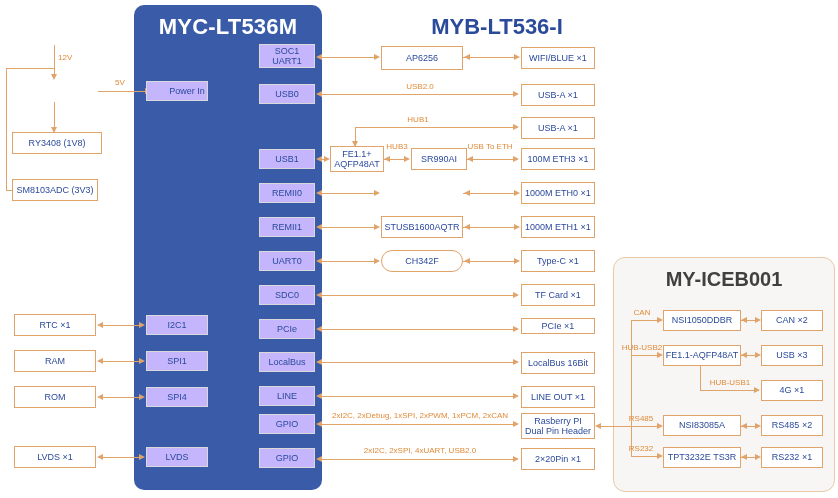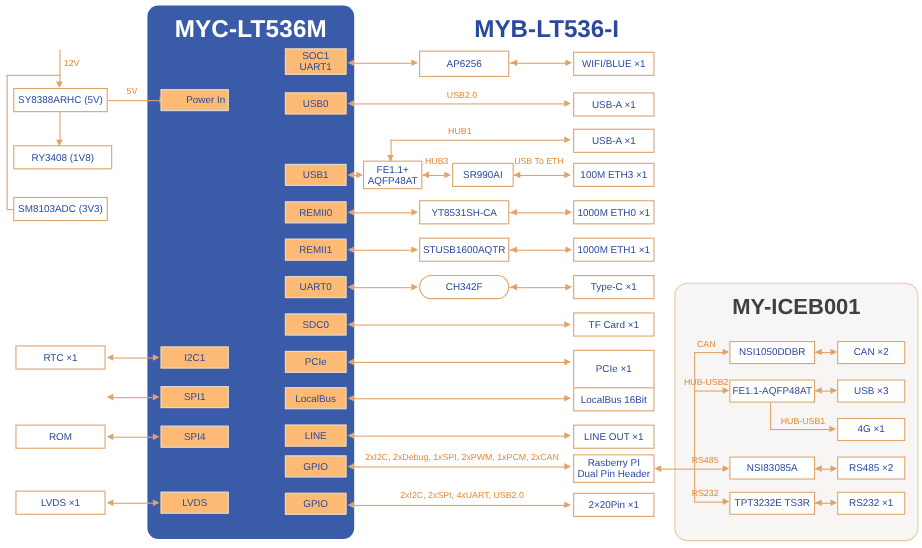--- a/index.html
+++ b/index.html
@@ -32,21 +32,21 @@
   .iceb-title{
     color:#404040;
     font-size:20px;
     font-weight:bold;
     text-align:center;
     white-space:nowrap;
   }
 
   
   .port-box{
-    background:#fdba74;
+    background:#c4b5fd;
     border:1px solid #d9d9d9;
     color:#2B4A9B;
     font-size:9px;
     display:flex;
     align-items:center;
     justify-content:center;
     text-align:center;
     line-height:1.12;
   }
 
@@ -106,21 +106,20 @@
 
   <div class="abs som-panel" style="left:134px;top:5px;width:188px;height:485px;"></div>
   <div class="abs som-title" style="left:134px;top:14px;width:188px;">MYC-LT536M</div>
 
   <div class="abs carrier-title" style="left:382px;top:14px;width:230px;">MYB-LT536-I</div>
 
   <div class="abs vline" style="left:54px;top:45px;height:30px;"></div>
   <div class="abs arrow-d" style="left:50.5px;top:74px;"></div>
   <div class="abs wlabel" style="left:58px;top:53px;width:24px;text-align:left;">12V</div>
 
-  <div class="abs obox" style="left:12px;top:80px;width:86px;height:22px;">SY8388ARHC (5V)</div>
 
   <div class="abs vline" style="left:54px;top:102px;height:26px;"></div>
   <div class="abs arrow-d" style="left:50.5px;top:127px;"></div>
   <div class="abs obox" style="left:12px;top:132px;width:90px;height:22px;">RY3408 (1V8)</div>
 
   <div class="abs vline" style="left:6px;top:68px;height:122px;"></div>
   <div class="abs hline" style="left:6px;top:68px;width:49px;"></div>
   <div class="abs hline" style="left:6px;top:190px;width:12px;"></div>
   <div class="abs arrow-r" style="left:17px;top:186.5px;"></div>
   <div class="abs obox" style="left:12px;top:179px;width:86px;height:22px;">SM8103ADC (3V3)</div>
@@ -130,20 +129,21 @@
   <div class="abs wlabel" style="left:110px;top:78px;width:20px;">5V</div>
 
   <div class="abs port-box" style="left:146px;top:81px;width:62px;height:20px;padding-left:20px;">Power In</div>
 
   <div class="abs obox" style="left:14px;top:314px;width:82px;height:22px;">RTC ×1</div>
   <div class="abs port-box" style="left:146px;top:315px;width:62px;height:20px;">I2C1</div>
   <div class="abs hline" style="left:103px;top:325px;width:36px;"></div>
   <div class="abs arrow-l" style="left:97px;top:321.5px;"></div>
   <div class="abs arrow-r" style="left:139px;top:321.5px;"></div>
 
+  <div class="abs obox" style="left:14px;top:350px;width:82px;height:22px;">RAM</div>
   <div class="abs port-box" style="left:146px;top:351px;width:62px;height:20px;">SPI1</div>
   <div class="abs hline" style="left:103px;top:361px;width:36px;"></div>
   <div class="abs arrow-l" style="left:97px;top:357.5px;"></div>
   <div class="abs arrow-r" style="left:139px;top:357.5px;"></div>
 
   <div class="abs obox" style="left:14px;top:386px;width:82px;height:22px;">ROM</div>
   <div class="abs port-box" style="left:146px;top:387px;width:62px;height:20px;">SPI4</div>
   <div class="abs hline" style="left:103px;top:397px;width:36px;"></div>
   <div class="abs arrow-l" style="left:97px;top:393.5px;"></div>
   <div class="abs arrow-r" style="left:139px;top:393.5px;"></div>
@@ -165,33 +165,32 @@
   <div class="abs port-box" style="left:259px;top:319px;width:56px;height:20px;">PCIe</div>
   <div class="abs port-box" style="left:259px;top:352px;width:56px;height:20px;">LocalBus</div>
   <div class="abs port-box" style="left:259px;top:386px;width:56px;height:20px;">LINE</div>
   <div class="abs port-box" style="left:259px;top:414px;width:56px;height:20px;">GPIO</div>
   <div class="abs port-box" style="left:259px;top:448px;width:56px;height:20px;">GPIO</div>
 
   <div class="abs obox" style="left:381px;top:46px;width:82px;height:24px;">AP6256</div>
   <div class="abs obox" style="left:330px;top:146px;width:54px;height:26px;white-space:pre-line;">FE1.1+
 AQFP48AT</div>
   <div class="abs obox" style="left:411px;top:148px;width:56px;height:22px;">SR990AI</div>
-  <div class="abs obox" style="left:381px;top:182px;width:82px;height:22px;">YT8531SH-CA</div>
   <div class="abs obox" style="left:381px;top:216px;width:82px;height:22px;">STUSB1600AQTR</div>
   <div class="abs obox" style="left:381px;top:250px;width:82px;height:22px;border-radius:11px;">CH342F</div>
 
   <div class="abs obox" style="left:521px;top:47px;width:74px;height:22px;">WIFI/BLUE ×1</div>
   <div class="abs obox" style="left:521px;top:84px;width:74px;height:22px;">USB-A ×1</div>
   <div class="abs obox" style="left:521px;top:117px;width:74px;height:22px;">USB-A ×1</div>
   <div class="abs obox" style="left:521px;top:148px;width:74px;height:22px;">100M ETH3 ×1</div>
   <div class="abs obox" style="left:521px;top:182px;width:74px;height:22px;">1000M ETH0 ×1</div>
   <div class="abs obox" style="left:521px;top:216px;width:74px;height:22px;">1000M ETH1 ×1</div>
   <div class="abs obox" style="left:521px;top:250px;width:74px;height:22px;">Type-C ×1</div>
   <div class="abs obox" style="left:521px;top:284px;width:74px;height:22px;">TF Card ×1</div>
-  <div class="abs obox" style="left:521px;top:318px;width:74px;height:35px;">PCIe ×1</div>
+  <div class="abs obox" style="left:521px;top:318px;width:74px;height:16px;">PCIe ×1</div>
   <div class="abs obox" style="left:521px;top:352px;width:74px;height:22px;">LocalBus 16Bit</div>
   <div class="abs obox" style="left:521px;top:386px;width:74px;height:22px;">LINE OUT ×1</div>
   <div class="abs obox" style="left:521px;top:413px;width:74px;height:26px;white-space:pre-line;">Rasberry PI
 Dual Pin Header</div>
   <div class="abs obox" style="left:521px;top:448px;width:74px;height:22px;">2×20Pin ×1</div>
 
   <div class="abs hline" style="left:322px;top:57px;width:52px;"></div>
   <div class="abs arrow-l" style="left:316px;top:53.5px;"></div>
   <div class="abs arrow-r" style="left:374px;top:53.5px;"></div>
   <div class="abs hline" style="left:463px;top:57px;width:52px;"></div>

